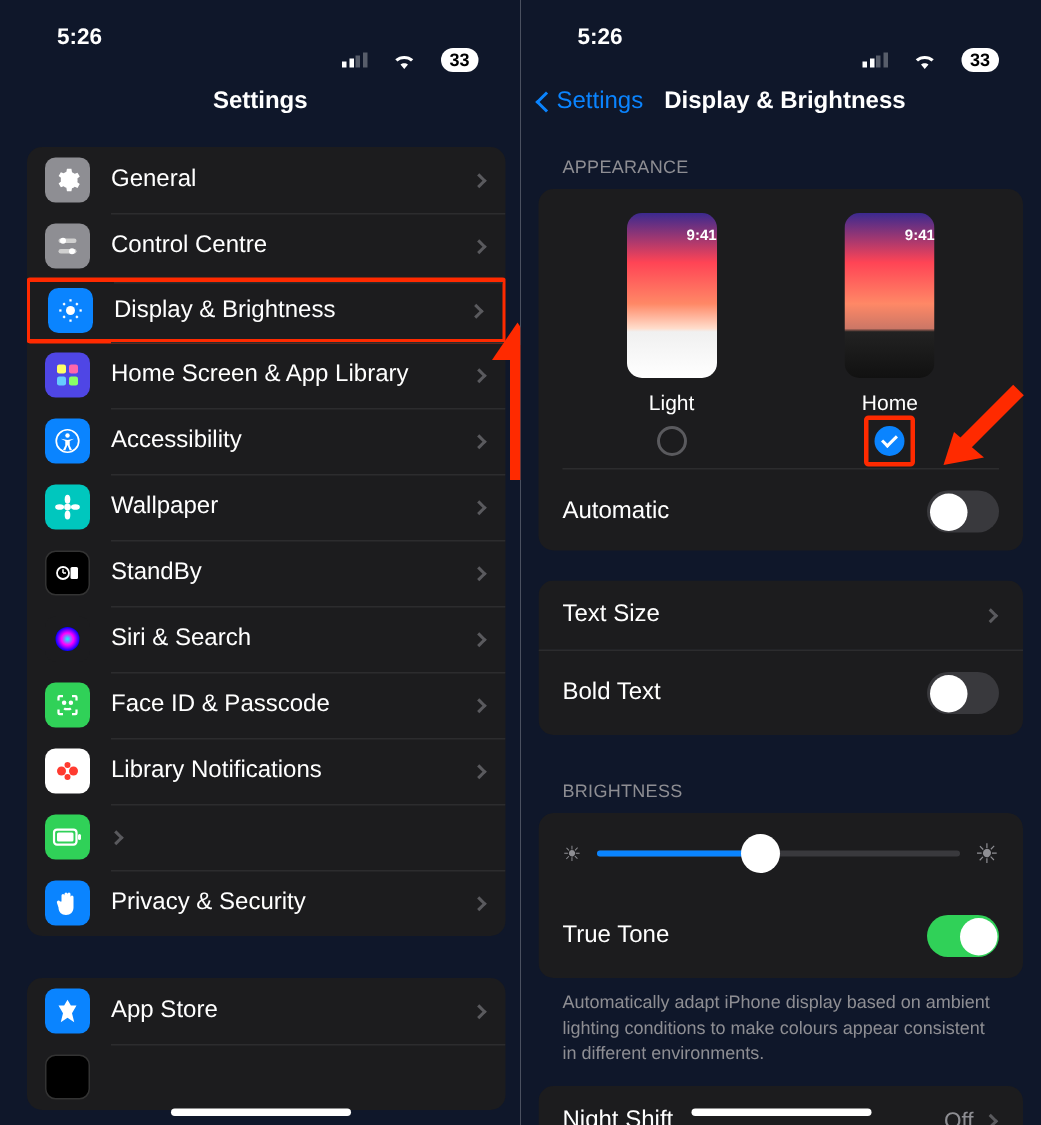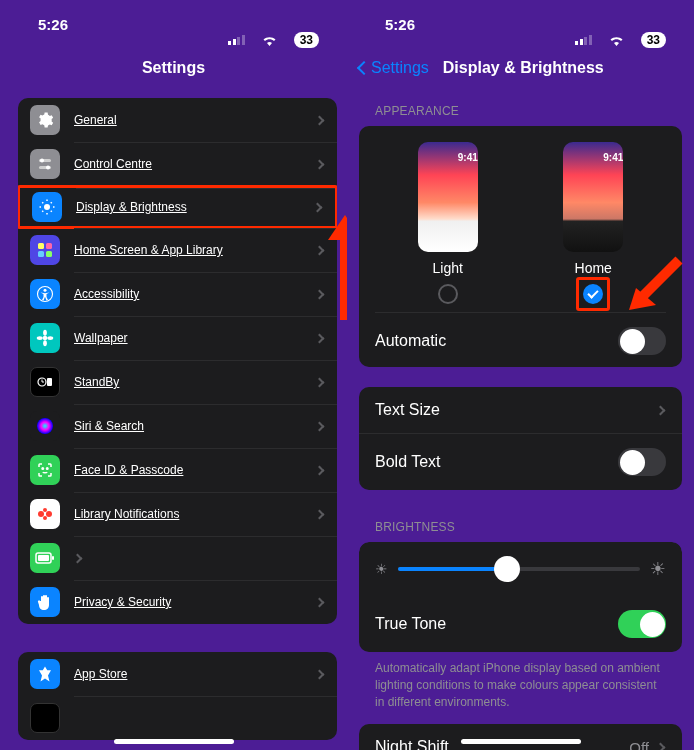--- a/index.html
+++ b/index.html
@@ -1,32 +1,32 @@
 <!DOCTYPE html>
 <html><head>
 <meta charset="utf-8">
 <style>
 * { margin: 0; padding: 0; box-sizing: border-box; font-family: -apple-system, 'SF Pro Text', 'Helvetica Neue', sans-serif; }
 body { background: #fff; width: 694px; height: 750px; display: flex; }
-.phone { width: 347px; height: 750px; background: #4c1d95; position: relative; overflow: hidden; }
+.phone { width: 347px; height: 750px; background: #0f172a; position: relative; overflow: hidden; }
 .phone.left { border-radius: 0 0 0 0; }
 .status-bar { height: 48px; display: flex; justify-content: space-between; align-items: center; padding: 0 28px 0 38px; color: #fff; font-weight: 600; font-size: 15px; }
 .status-right { display: flex; align-items: center; gap: 17px; margin-top: 32px; }
 .battery-pill { background: #fff; color: #000; border-radius: 10px; padding: 1px 6px; font-size: 12px; font-weight: 700; display: inline-flex; align-items: center; }
 .title-bar { height: 40px; display: flex; align-items: center; justify-content: center; color: #fff; font-weight: 600; font-size: 16px; position: relative; }
 .title-bar.sub { justify-content: flex-start; padding: 0 12px; }
 .back-btn { color: #0a84ff; display: flex; align-items: center; font-size: 16px; font-weight: 400; gap: 2px; }
 .back-chevron { width: 10px; height: 10px; border-left: 2px solid #0a84ff; border-bottom: 2px solid #0a84ff; transform: rotate(45deg); }
 .sub-title { color: #fff; font-weight: 600; font-size: 16px; margin-left: 14px; }
 .scroll-left { padding: 10px 10px 0 18px; }
 .section { background: #1c1c1e; border-radius: 10px; margin-bottom: 28px; overflow: hidden; }
 .row { display: flex; align-items: center; height: 44px; padding: 0 12px; position: relative; }
 .row + .row::before { content: ''; position: absolute; top: 0; left: 56px; right: 0; height: 1px; background: #2c2c2e; }
 .icon-box { width: 30px; height: 30px; border-radius: 7px; display: flex; align-items: center; justify-content: center; margin-right: 14px; flex-shrink: 0; }
-.row-label { color: #fff; font-size: 12px; flex: 1; text-decoration: underline; }
+.row-label { color: #fff; font-size: 16px; flex: 1; }
 .chev { width: 7px; height: 7px; border-right: 2px solid #5a5a5e; border-top: 2px solid #5a5a5e; transform: rotate(45deg); margin-right: 2px; }
 .highlight { border: 3px solid #ff2a00; border-radius: 3px; margin: -1px; }
 .arrow-annot { position: absolute; top: 210px; left: 320px; width: 50px; height: 110px; pointer-events: none; }
 .scroll-right { padding: 0 12px; }
 .section-header { color: #8e8e93; font-size: 12px; letter-spacing: 0.2px; padding: 16px 16px 8px; text-transform: uppercase; }
 .appearance-card { background: #1c1c1e; border-radius: 10px; padding: 16px 16px 12px; }
 .modes { display: flex; justify-content: space-around; margin-bottom: 6px; }
 .mode { display: flex; flex-direction: column; align-items: center; gap: 8px; }
 .preview { width: 60px; height: 110px; border-radius: 10px; position: relative; overflow: hidden; }
 .preview-inner { position: absolute; inset: 0; }

